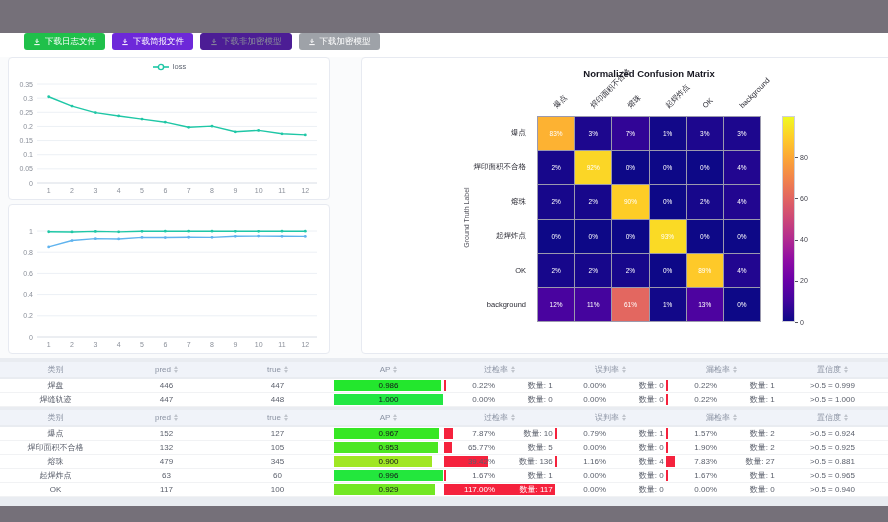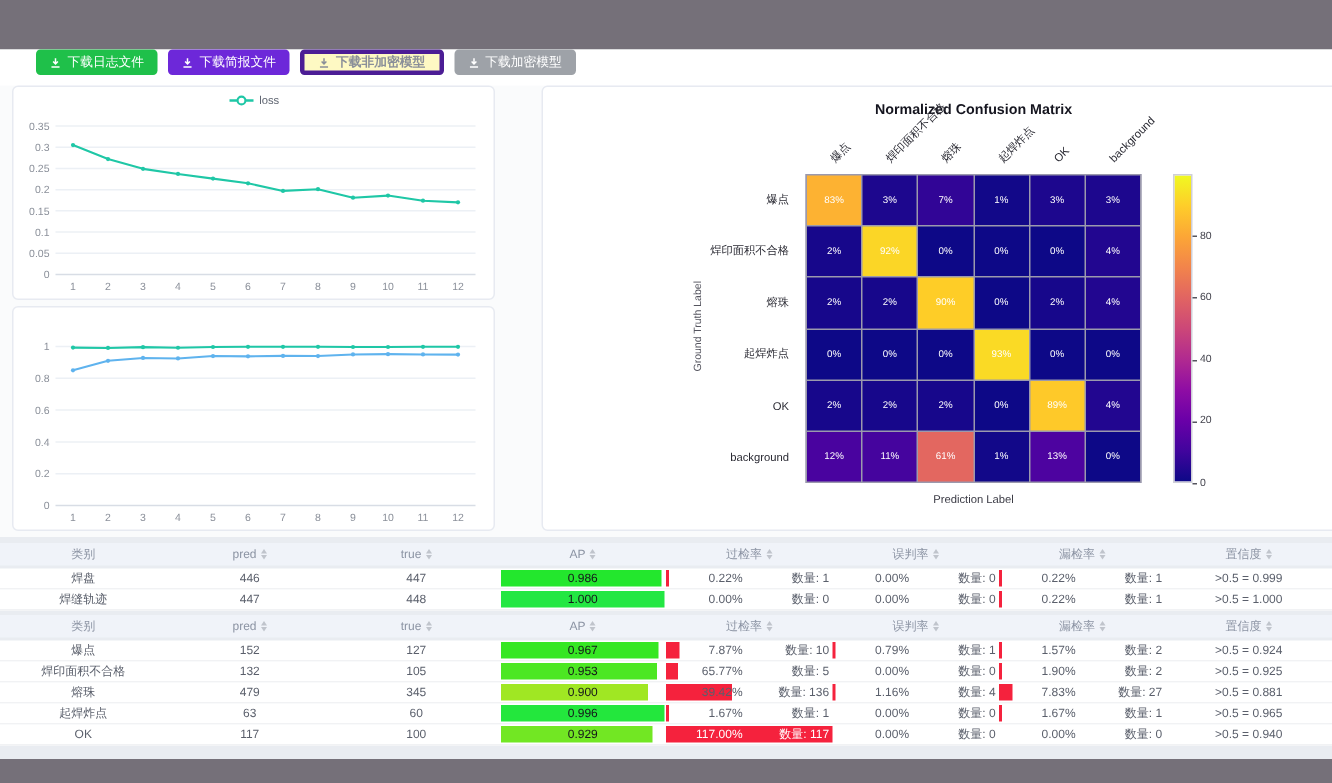--- a/index.html
+++ b/index.html
@@ -4,21 +4,21 @@
 <style>
   html,body{margin:0;padding:0;background:#757079;}
   .stage{position:relative;width:888px;height:522px;background:#757079;overflow:hidden;
          font-family:"Liberation Sans","DejaVu Sans",sans-serif;}
   .app{position:absolute;left:0;top:33px;right:0;bottom:16px;background:#fafbfc;}
   
   .toolbar{position:absolute;left:0;top:0;right:0;height:24px;background:#fff;display:flex;align-items:flex-start;gap:7px;padding-left:24px;box-sizing:border-box;}
   .btn{height:17px;border-radius:3px;font-size:8.5px;padding:0 9px;display:inline-flex;align-items:center;gap:4px;color:#fff;border:none;cursor:pointer;line-height:1;}
   .btn.green{background:#1fc04a;}
   .btn.orange{background:#6d28d9;}
-  .btn.plain{background:#fef9c3;color:#8a8f99;border:3px solid #4c1d95;font-weight:bold;}
+  .btn.plain{background:#4c1d95;color:#8a8f99;border:1px solid #4c1d95;}
   .btn.gray{background:#9ea2a8;}
   .btn svg{display:block;}
   
   .card{position:absolute;background:#fff;border:1px solid #e7eaf1;border-radius:4px;box-sizing:border-box;}
   #card-loss{left:8px;top:24px;width:322px;height:143px;}
   #card-map{left:8px;top:171px;width:322px;height:150px;}
   #card-cm{left:337px;top:24px;width:544px;height:297px;margin-left:24px;}
   .legend{position:absolute;left:0;right:0;top:4px;display:flex;justify-content:center;gap:12px;align-items:center;}
   .legend-item{display:inline-flex;align-items:center;gap:3px;font-size:7.5px;color:#5e6470;cursor:pointer;}
   .chart-svg{position:absolute;left:0;top:0;}
@@ -255,21 +255,20 @@
           <div class="cb-tick" style="top: 260.5px;">0</div>
           <div class="cb-mark" style="top: 222.8px;"></div>
           <div class="cb-tick" style="top: 219.3px;">20</div>
           <div class="cb-mark" style="top: 181.6px;"></div>
           <div class="cb-tick" style="top: 178.1px;">40</div>
           <div class="cb-mark" style="top: 140.4px;"></div>
           <div class="cb-tick" style="top: 136.9px;">60</div>
           <div class="cb-mark" style="top: 99.2px;"></div>
           <div class="cb-tick" style="top: 95.7px;">80</div>
         </div>
-      <div class="cm-xlabel">Prediction Label</div>
     </div>
 
     <div class="tables-zone">
       <div class="tbl" id="table-1">
           <div class="thead">
             <div class="th">
               <span>类别</span>
             </div>
             <div class="th">
               <span>pred</span>

